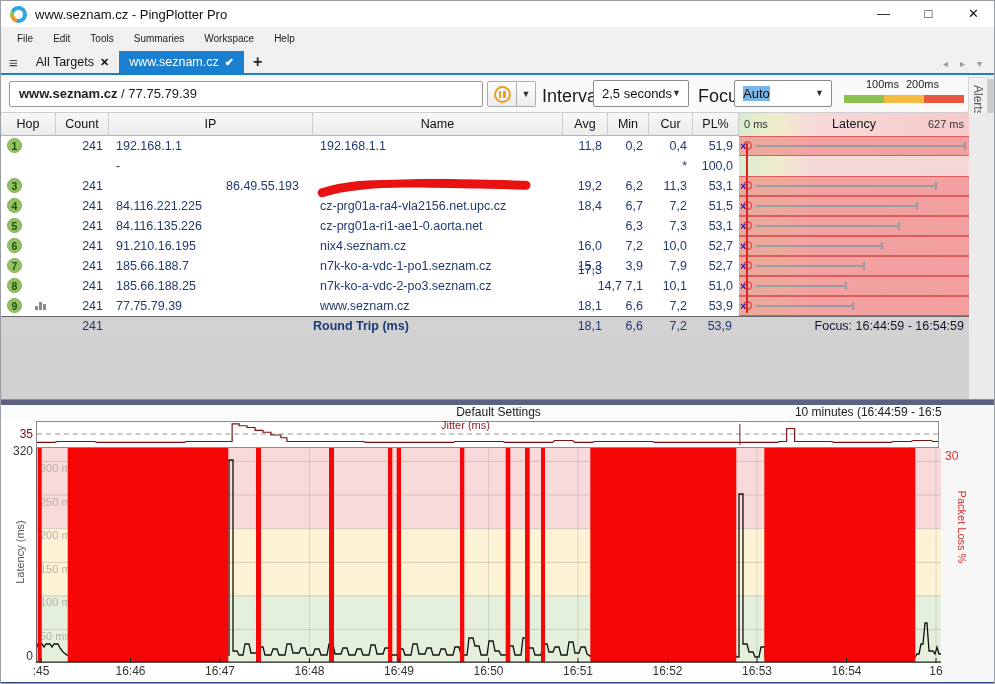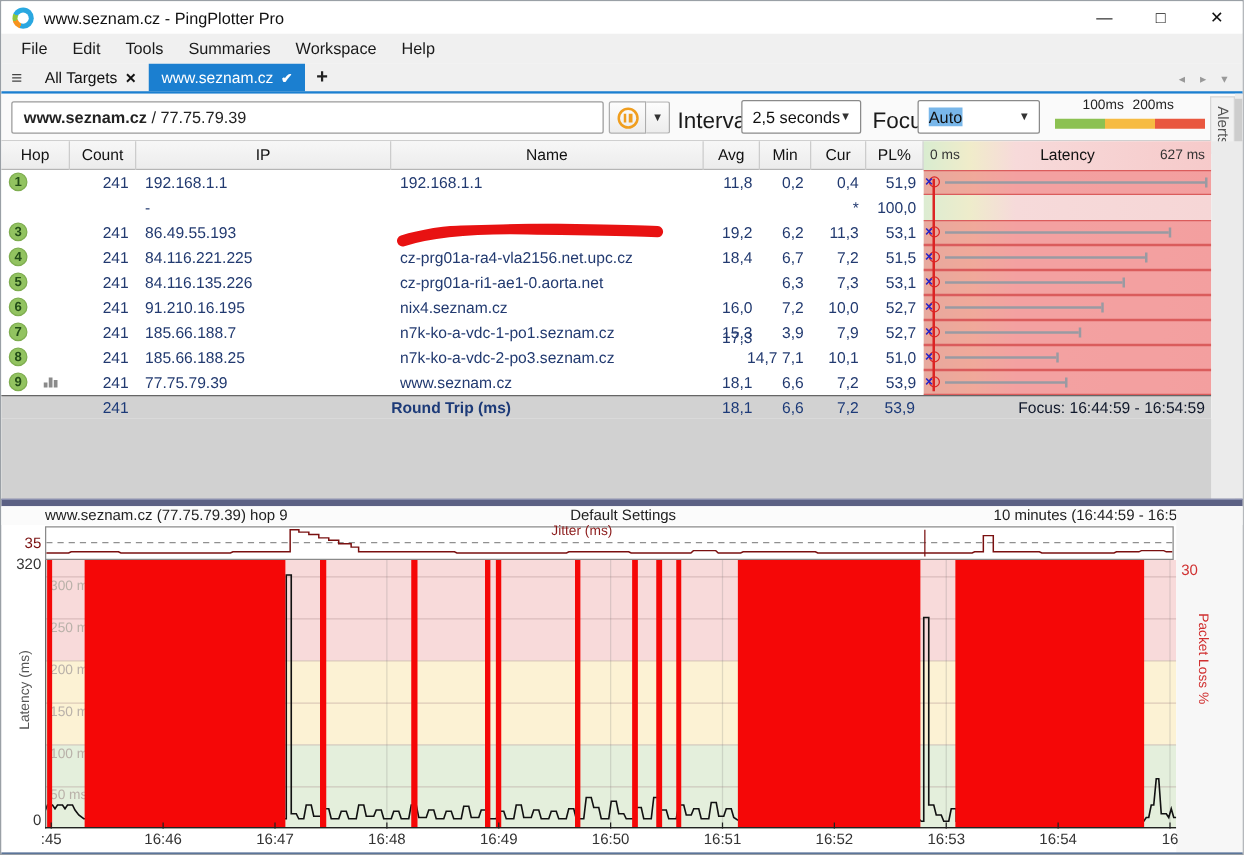--- a/index.html
+++ b/index.html
@@ -15,21 +15,21 @@
              position:relative; }
   .appicon::after { content:""; position:absolute; left:4px; top:4px; width:9px; height:9px;
                     border-radius:50%; background:#fff; }
   .title { font-size:13px; color:#111; }
   .wincontrols { margin-left:auto; display:flex; height:26px; }
   .wincontrols span { width:45px; text-align:center; line-height:26px; font-size:13px; color:#111; cursor:default; }
 
   
   .menubar { position:absolute; left:0; top:26px; width:995px; height:24px; background:#f0f0f0;
              display:flex; align-items:center; padding-left:6px; }
-  .menubar .mitem { font-size:13px; color:#1a1a1a; padding:0 10px; line-height:24px; }
+  .menubar .mitem { font-size:10px; color:#1a1a1a; padding:0 10px; line-height:24px; }
 
   
   .tabbar { position:absolute; left:0; top:50px; width:995px; height:24px; background:#f0f0f0;
             border-bottom:2px solid #1b7fd0; display:flex; align-items:flex-end; }
   .hamburger { font-size:15px; color:#444; padding:0 8px 2px 8px; }
   .tab { height:22px; display:flex; align-items:center; gap:6px; padding:0 10px; font-size:12.5px; }
   .tab.inactive { color:#111; }
   .tab.active { background:#1b7fd0; color:#fff; }
   .tab .tclose { font-weight:bold; font-size:11px; }
   .tab-add { font-size:16px; color:#222; padding:0 9px 2px 9px; font-weight:bold; }
@@ -247,21 +247,21 @@
         <div class="cell " style="left: 312px; width: 250px; padding-left: 7px;"></div>
         <div class="cell c-num" style="left: 562px; width: 39px;"></div>
         <div class="cell c-num" style="left: 607px; width: 35px;"></div>
         <div class="cell c-num" style="left: 648px; width: 38px;">*</div>
         <div class="cell c-num" style="left: 692px; width: 40px;">100,0</div>
         <div class="latcell"></div>
       </div>
       <div class="trow" style="top: 40px;">
         <div class="hopcirc">3</div>
         <div class="cell c-num" style="left: 55px; width: 47px;">241</div>
-        <div class="cell " style="left: 108px; width: 204px; padding-left: 7px;">86.49.55.193</div>
+        <div class="cell " style="left: 94px; width: 204px; padding-left: 7px; text-align: right;">86.49.55.193</div>
         <div class="cell " style="left: 312px; width: 250px; padding-left: 7px;"></div>
         <div class="cell c-num" style="left: 562px; width: 39px;">19,2</div>
         <div class="cell c-num" style="left: 607px; width: 35px;">6,2</div>
         <div class="cell c-num" style="left: 648px; width: 38px;">11,3</div>
         <div class="cell c-num" style="left: 692px; width: 40px;">53,1</div>
         <div class="redact"><svg width="218" height="16" viewBox="0 0 218 16">
             <path d="M6,11 C30,4 62,2 106,4 C150,6 186,7 210,9" stroke="#e81212" stroke-width="9" fill="none" stroke-linecap="round"></path>
             <path d="M10,10 C45,3 95,2 140,5" stroke="#e81212" stroke-width="6" fill="none" stroke-linecap="round"></path>
           </svg></div>
         <div class="latcell withdata">
@@ -381,21 +381,20 @@
       <div class="tf" style="left: 607px; width: 35px; text-align: right;">6,6</div>
       <div class="tf" style="left: 648px; width: 38px; text-align: right;">7,2</div>
       <div class="tf" style="left: 692px; width: 39px; text-align: right;">53,9</div>
       <div class="tf" style="left: 738px; width: 225px; text-align: right; color: #0f172a;">Focus: 16:44:59 - 16:54:59</div>
     </div>
   <div class="rightgutter"></div>
   <div class="graygap"></div>
   <div class="splitter"></div>
 
   <div class="gheader">
-    <span class="gh-left">www.seznam.cz (77.75.79.39) hop 9</span>
     <span class="gh-center">Default Settings</span>
     <span class="gh-right">10 minutes (16:44:59 - 16:54:59)</span>
   </div>
   <span class="ax-35">35</span>
   <div class="jitterbox">
     <svg id="jittersvg" width="901" height="25" viewBox="0 0 905 27" preserveAspectRatio="none">
         <line x1="0" y1="13" x2="905" y2="13" stroke="#909090" stroke-width="1" stroke-dasharray="5,4"></line>
         <line x1="706" y1="2" x2="706" y2="25" stroke="#7a1010" stroke-width="1"></line>
         <polyline points="0,22 18,22 20,21 58,21 60,22 148,22 150,21 196,21 196,2 203,2 203,4 211,4 211,6 219,6 219,9 227,9 227,11 235,11 235,14 245,14 245,17 251,17 251,21 328,21 330,22 418,22 420,21 468,21 470,22 518,22 520,20 538,20 540,22 558,22 560,21 618,21 620,22 704,22 706,22 744,22 746,21 753,21 753,7 761,7 761,21 798,21 800,22 858,22 860,21 878,21 880,20 898,20 900,21 905,21" fill="none" stroke="#7a1010" stroke-width="1.2"></polyline>
       </svg>

